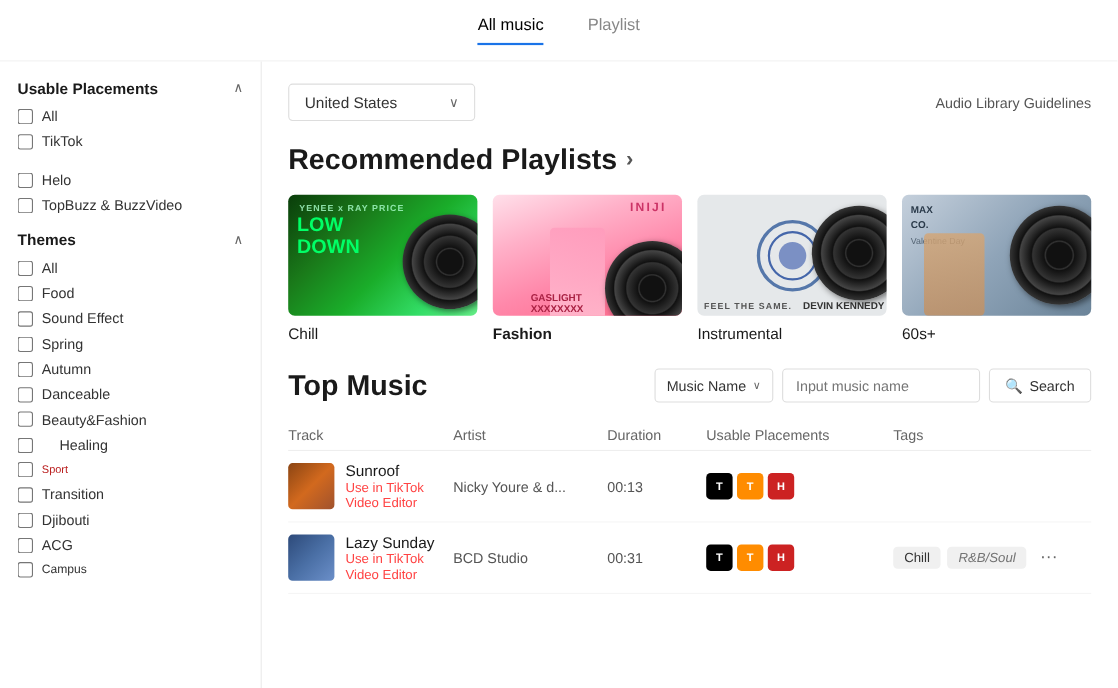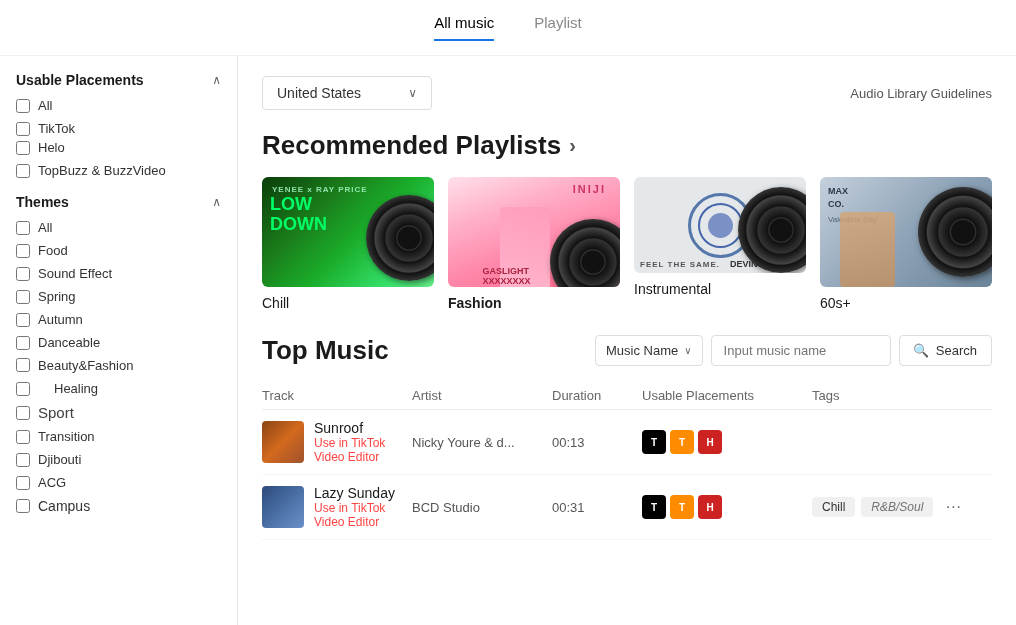--- a/index.html
+++ b/index.html
@@ -19,21 +19,21 @@
 
     <div style="margin-bottom:16px;">
       <div style="display:flex; justify-content:space-between; align-items:center; margin-bottom:10px;">
         <span style="font-weight:600; font-size:14px;">Usable Placements</span>
         <span style="font-size:12px; color:#666; cursor:pointer;">∧</span>
       </div>
       <div style="display:flex; align-items:center; gap:8px; margin-bottom:8px;">
         <input type="checkbox" style="width: 14px; height: 14px;">
         <label style="font-size:13px; color:#333; cursor:pointer;">All</label>
       </div>
-      <div style="display:flex; align-items:center; gap:8px; margin-bottom:4px;">
+      <div style="display:flex; align-items:center; gap:8px; margin-bottom:20px;">
         <input type="checkbox" style="width: 14px; height: 14px;">
         <label style="font-size:13px; color:#333; cursor:pointer;">TikTok</label>
       </div>
       <div style="display:flex; align-items:center; gap:8px; margin-bottom:8px;">
         <input type="checkbox" style="width: 14px; height: 14px;">
         <label style="font-size:13px; color:#333; cursor:pointer;">Helo</label>
       </div>
       <div style="display:flex; align-items:center; gap:8px; margin-bottom:8px;">
         <input type="checkbox" style="width: 14px; height: 14px;">
         <label style="font-size:13px; color:#333; cursor:pointer;">TopBuzz &amp; BuzzVideo</label>
@@ -72,37 +72,37 @@
       <div style="display:flex; align-items:flex-start; gap:8px; margin-bottom:8px;">
         <input type="checkbox" style="width: 14px; height: 14px;">
         <label style="font-size:13px; color:#333;">Beauty&amp;Fashion</label>
       </div>
       <div style="display:flex; align-items:center; gap:24px; margin-bottom:8px;">
         <input type="checkbox" style="width: 14px; height: 14px;">
         <label style="font-size:13px; color:#333;">Healing</label>
       </div>
       <div style="display:flex; align-items:center; gap:8px; margin-bottom:8px;">
         <input type="checkbox" style="width: 14px; height: 14px;">
-        <label style="font-size:15px; color:#404040;">Sport</label>
+        <label style="font-size:10px; color:#b91c1c;">Sport</label>
       </div>
       <div style="display:flex; align-items:center; gap:8px; margin-bottom:8px;">
         <input type="checkbox" style="width: 14px; height: 14px;">
         <label style="font-size:13px; color:#333;">Transition</label>
       </div>
       <div style="display:flex; align-items:center; gap:8px; margin-bottom:8px;">
         <input type="checkbox" style="width: 14px; height: 14px;">
         <label style="font-size:13px; color:#333;">Djibouti</label>
       </div>
       <div style="display:flex; align-items:center; gap:8px; margin-bottom:8px;">
         <input type="checkbox" style="width: 14px; height: 14px;">
         <label style="font-size:13px; color:#333;">ACG</label>
       </div>
       <div style="display:flex; align-items:center; gap:8px; margin-bottom:8px;">
         <input type="checkbox" style="width: 14px; height: 14px;">
-        <label style="font-size:14px; color:#333;">Campus</label>
+        <label style="font-size:11px; color:#333;">Campus</label>
       </div>
     </div>
   </div>
 
   <div style="flex:1; overflow-y:auto; padding:20px 24px; background:#fff;">
 
     <div style="display:flex; justify-content:space-between; align-items:center; margin-bottom:20px;">
       <div style="display:flex; align-items:center; border:1px solid #ddd; border-radius:4px; padding:8px 14px; gap:8px; cursor:pointer; background:#fff; min-width:170px; justify-content:space-between;">
         <span style="font-size:14px; color:#333;">United States</span>
         <span style="font-size:12px; color:#666;">∨</span>
@@ -133,21 +133,21 @@
             <div style="position:absolute; top:6px; right:14px; font-size:11px; color:#cc3366; font-weight:700; letter-spacing:2px;">INIJI</div>
             <div style="position:absolute; bottom:-18px; right:-16px; width:86px; height:86px; border-radius:50%; background:radial-gradient(circle, #111 18%, #333 20%, #111 22%, #333 38%, #111 40%, #444 56%, #111 58%, #444 76%, #111 78%, #555 95%); box-shadow:2px 2px 6px rgba(0,0,0,0.5); z-index:2;"></div>
 
             <div style="position:absolute; bottom:0; left:30%; width:50px; height:80px; background:linear-gradient(180deg,#ff99bb 0%, #ffccdd 100%); border-radius:4px 4px 0 0; opacity:0.7;"></div>
             <div style="position:absolute; bottom:0; left:20%; font-size:9px; color:#aa2244; font-weight:700; line-height:1.1;">GASLIGHT<br>XXXXXXXX</div>
           </div>
           <span style="font-size:14px; font-weight:700;">Fashion</span>
         </div>
 
         <div style="flex:1; cursor:pointer;">
-          <div style="width:100%; height:96px; border-radius:6px; overflow:hidden; position:relative; background:#e5e8ea; margin-bottom:8px; display:flex; align-items:center; justify-content:center;">
+          <div style="width:100%; height:110px; border-radius:6px; overflow:hidden; position:relative; background:#e5e8ea; margin-bottom:8px; display:flex; align-items:center; justify-content:center;">
 
             <div style="width:65px; height:65px; border-radius:50%; border:3px solid #5577aa; display:flex; align-items:center; justify-content:center;">
               <div style="width:45px; height:45px; border-radius:50%; border:2px solid #4466aa; display:flex; align-items:center; justify-content:center;">
                 <div style="width:25px; height:25px; border-radius:50%; background:#3355aa; opacity:0.6;"></div>
               </div>
             </div>
             <div style="position:absolute; bottom:4px; left:6px; font-size:8px; color:#555; letter-spacing:1px; font-weight:600;">FEEL THE SAME.</div>
             <div style="position:absolute; bottom:4px; right:2px; font-size:9px; color:#333; font-weight:700;">DEVIN KENNEDY</div>
             <div style="position:absolute; right:-18px; top:10px; width:86px; height:86px; border-radius:50%; background:radial-gradient(circle, #111 18%, #333 20%, #111 22%, #333 38%, #111 40%, #444 56%, #111 58%, #444 76%, #111 78%, #555 95%); box-shadow:2px 2px 6px rgba(0,0,0,0.5); z-index:2;"></div>
           </div>

